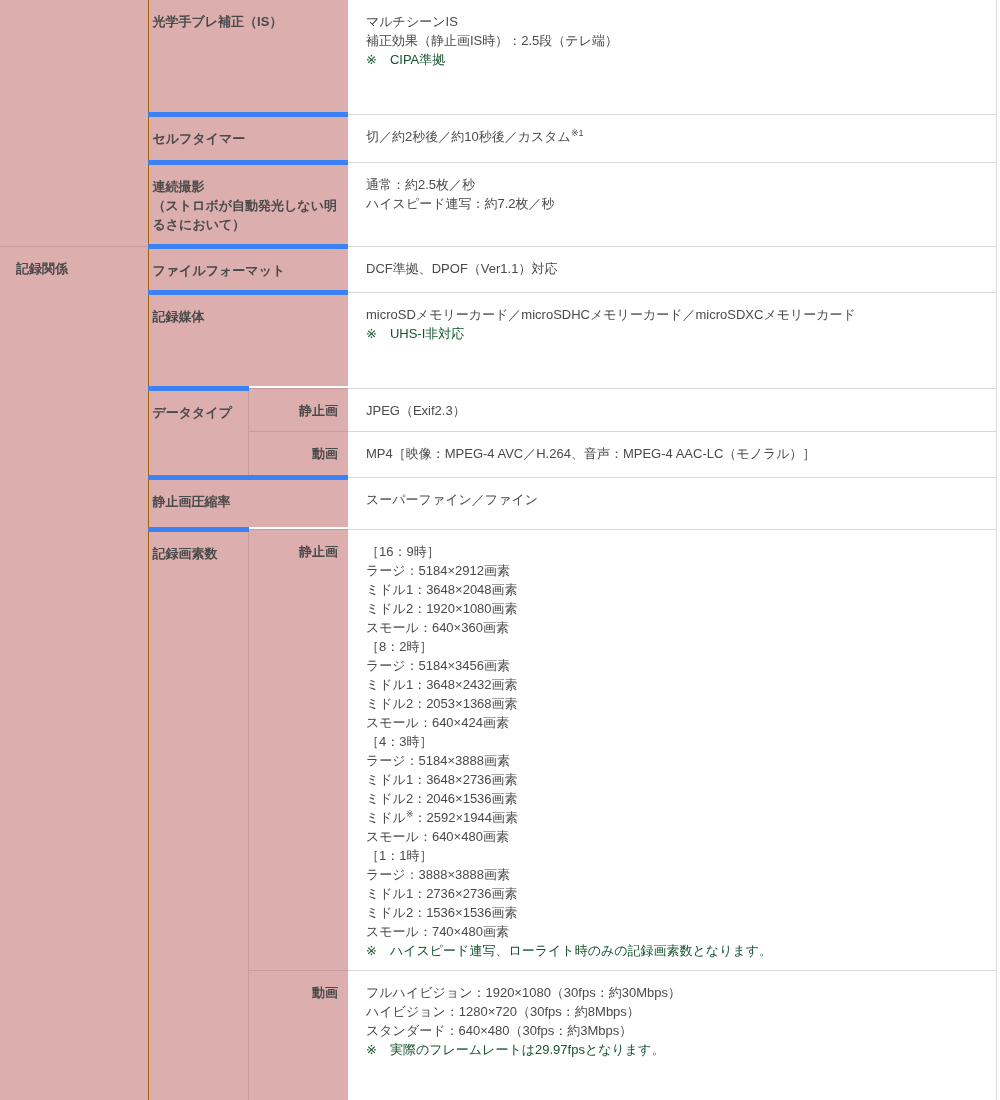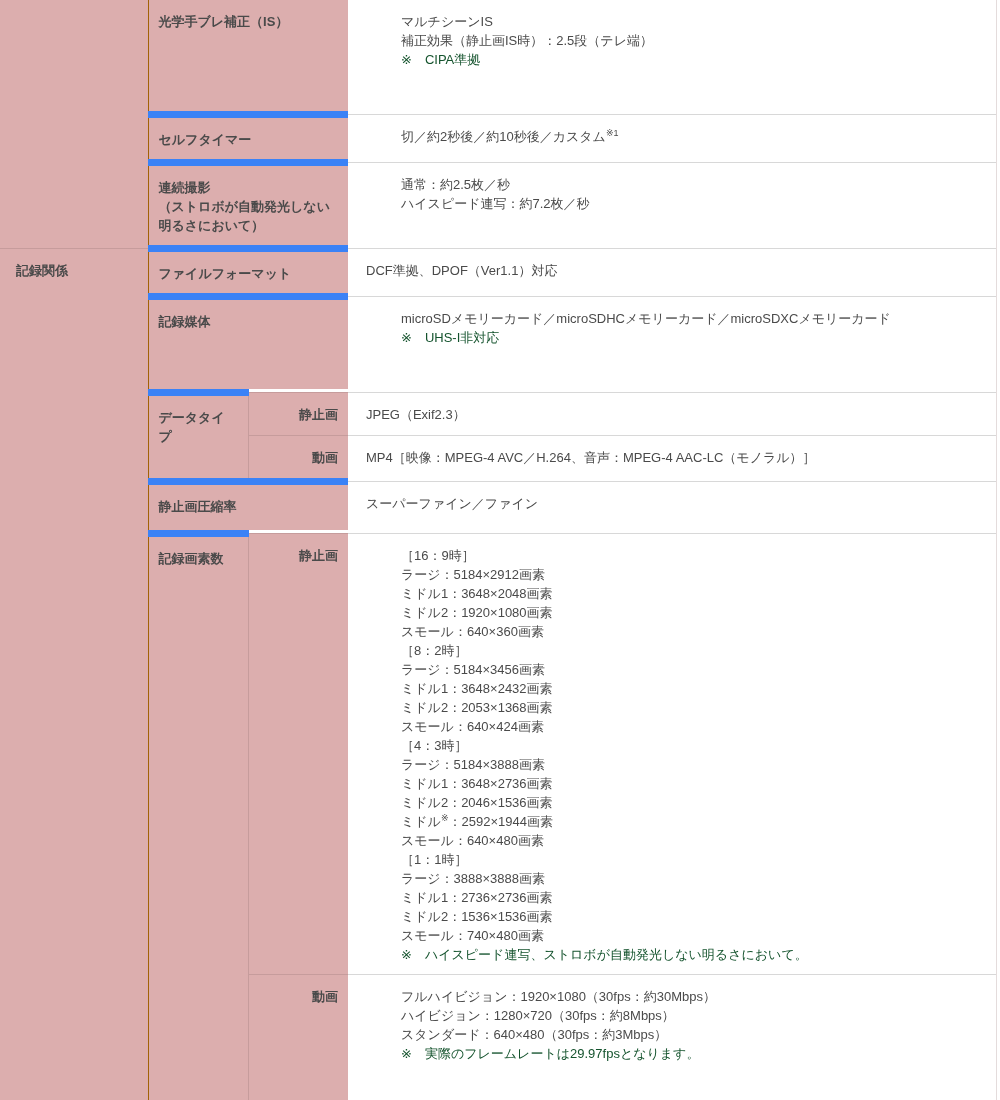--- a/index.html
+++ b/index.html
@@ -3,39 +3,39 @@
 <meta charset="utf-8">
 <style>
   html,body{margin:0;padding:0;background:#ffffff;}
   body{
     font-family:"Liberation Sans","DejaVu Sans",sans-serif;
     font-size:13px;color:#4a4a4a;width:1000px;
   }
   table.spec{
     border-collapse:collapse;table-layout:fixed;width:996px;
   }
-  td{vertical-align:top;line-height:19px;padding:12px 10px 10px 10px;overflow:hidden;}
+  td{vertical-align:top;line-height:19px;padding:12px 10px 10px 4px;overflow:hidden;}
   td.cat{
     background:#dcaeae;font-weight:bold;padding-left:16px;
     border-right:1px solid #a16207;border-top:1px solid #c69c9c;margin-top:11px;
   }
   td.spec-name{
     background:#dcaeae;font-weight:bold;white-space:pre-line;
-    border-top:7px solid #3b82f6;
+    border-top:5px solid #3b82f6;
   }
   td.sub{
     background:#dcaeae;font-weight:bold;padding-left:20px;
     border-left:1px solid #c69c9c;border-top:1px solid #c69c9c;text-align:right;
   }
   td.val{
     background:#ffffff;padding-left:18px;
     border-top:1px solid #d8d8d8;border-right:1px solid #e4dcdc;
   }
   td.no-bt{border-top:none;}
-  .line{white-space:pre-line;margin-left:35px;}
+  .line{white-space:pre-line;}
   .note{color:#14532d;}
   sup{font-size:9px;line-height:0;}
 </style>
 </head>
 <body>
 
 <table class="spec">
   <colgroup>
     <col style="width:148px">
       <col style="width:100px">
@@ -118,21 +118,21 @@
           <div class="line">ラージ：5184×3888画素</div>
           <div class="line">ミドル1：3648×2736画素</div>
           <div class="line">ミドル2：2046×1536画素</div>
           <div class="line">ミドル<sup>※</sup>：2592×1944画素</div>
           <div class="line">スモール：640×480画素</div>
           <div class="line">［1：1時］</div>
           <div class="line">ラージ：3888×3888画素</div>
           <div class="line">ミドル1：2736×2736画素</div>
           <div class="line">ミドル2：1536×1536画素</div>
           <div class="line">スモール：740×480画素</div>
-          <div class="line note">※　ハイスピード連写、ストロボが自動発光しない明るさにおいて。</div>
+          <div class="line note">※　ハイスピード連写、ローライト時のみの記録画素数となります。</div>
         </td>
   </tr>
 
   <tr style="height:135px">
     <td class="sub">動画</td>
     <td class="val">
           <div class="line">フルハイビジョン：1920×1080（30fps：約30Mbps）</div>
           <div class="line">ハイビジョン：1280×720（30fps：約8Mbps）</div>
           <div class="line">スタンダード：640×480（30fps：約3Mbps）</div>
           <div class="line note">※　実際のフレームレートは29.97fpsとなります。</div>

